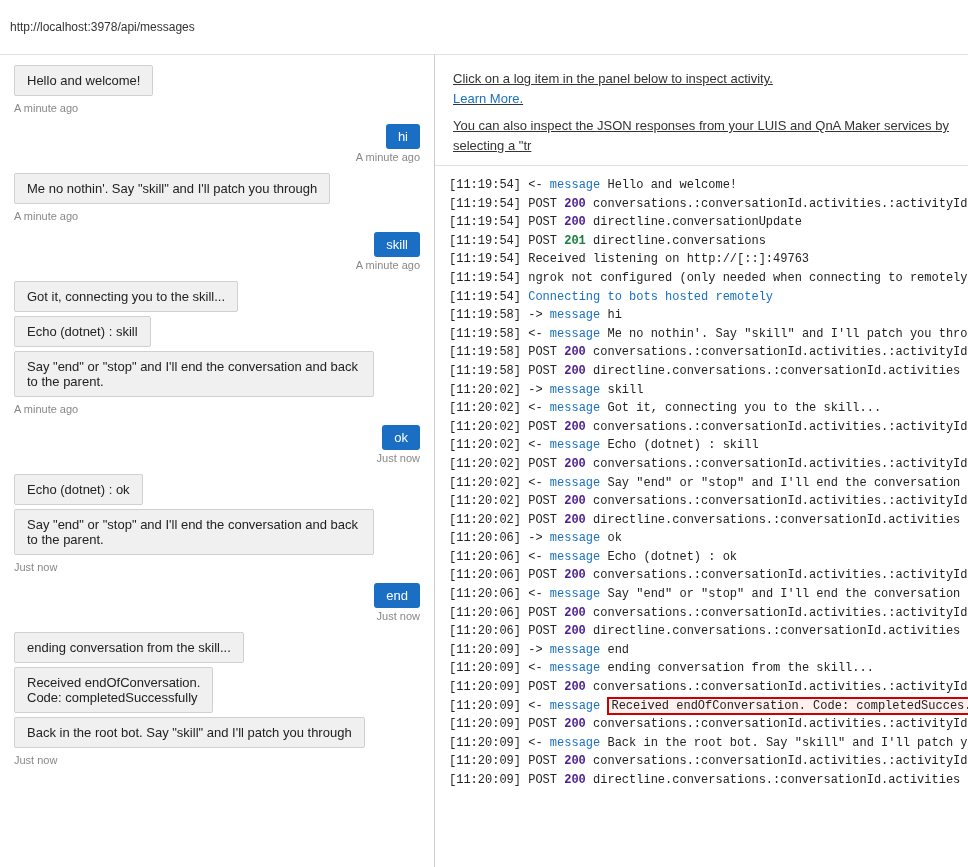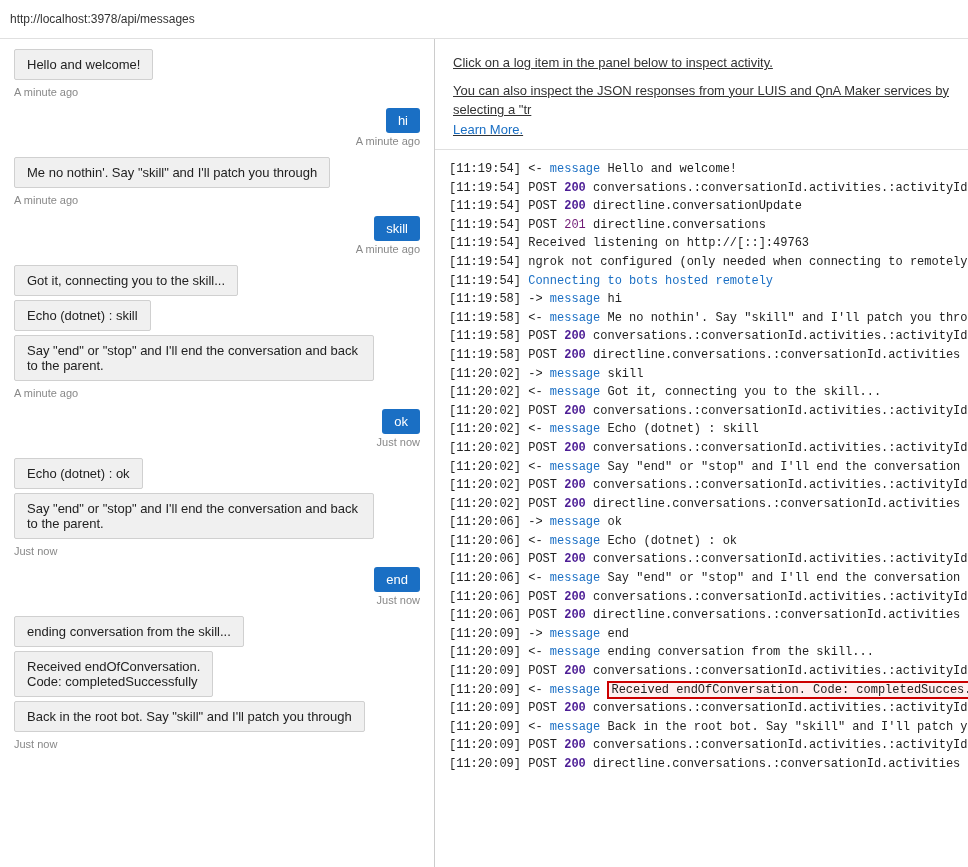--- a/index.html
+++ b/index.html
@@ -1,21 +1,21 @@
 <!DOCTYPE html>
 <html><head>
   <meta charset="utf-8">
   <style>
     * { box-sizing: border-box; margin: 0; padding: 0; }
     body { font-family: 'Segoe UI', Arial, sans-serif; font-size: 13px; background: #fff; display: flex; flex-direction: column; height: 867px; width: 968px; overflow: hidden; }
 
     .top-bar {
       background: #fff;
       border-bottom: 1px solid #e0e0e0;
-      padding: 12px 10px;
+      padding: 20px 10px;
       font-size: 12px;
       color: #333;
       flex-shrink: 0;
     }
 
     .main-area {
       display: flex;
       flex: 1;
       overflow: hidden;
     }
@@ -121,22 +121,22 @@
       color: #1a6fc4;
       text-decoration: none;
     }
 
     .log-post-green {
       color: #4c1d95;
       font-weight: bold;
     }
 
     .log-post-201 {
-      color: #701a75;
-      font-weight: normal;
+      color: #15803d;
+      font-weight: bold;
       margin-top: 46px;
     }
   </style>
 </head>
 <body>
 
 <div class="top-bar">
   <span>http://localhost:3978/api/messages</span>
 </div>
 
@@ -193,25 +193,25 @@
       </div>
       <div class="msg-bot">
         <div class="bubble-bot">Back in the root bot. Say "skill" and I'll patch you through</div>
       </div>
       <div class="timestamp">Just now</div>
     </div>
 
   <div class="log-panel">
     <div class="info-section">
       <div>Click on a log item in the panel below to inspect activity.</div>
+      <div>
+        <a href="#">Learn More.</a>
+      </div>
       <div style="margin-top:8px;">
         <span>You can also inspect the JSON responses from your LUIS and QnA Maker services by selecting a "tr</span>
-      </div>
-      <div>
-        <a href="#">Learn More.</a>
       </div>
     </div>
     <div class="log-section" id="logSection">
     <div class="log-line">[11:19:54] &lt;- <a href="#" class="log-link">message</a> Hello and welcome!</div>
         <div class="log-line">[11:19:54] POST <span class="log-post-green">200</span> conversations.:conversationId.activities.:activityId</div>
         <div class="log-line">[11:19:54] POST <span class="log-post-green">200</span> directline.conversationUpdate</div>
         <div class="log-line">[11:19:54] POST <span class="log-post-201">201</span> directline.conversations</div>
         <div class="log-line">[11:19:54] Received listening on http://[::]:49763</div>
         <div class="log-line">[11:19:54] ngrok not configured (only needed when connecting to remotely hoste</div>
         <div class="log-line">[11:19:54] <a href="#" class="log-link">Connecting to bots hosted remotely</a></div>

